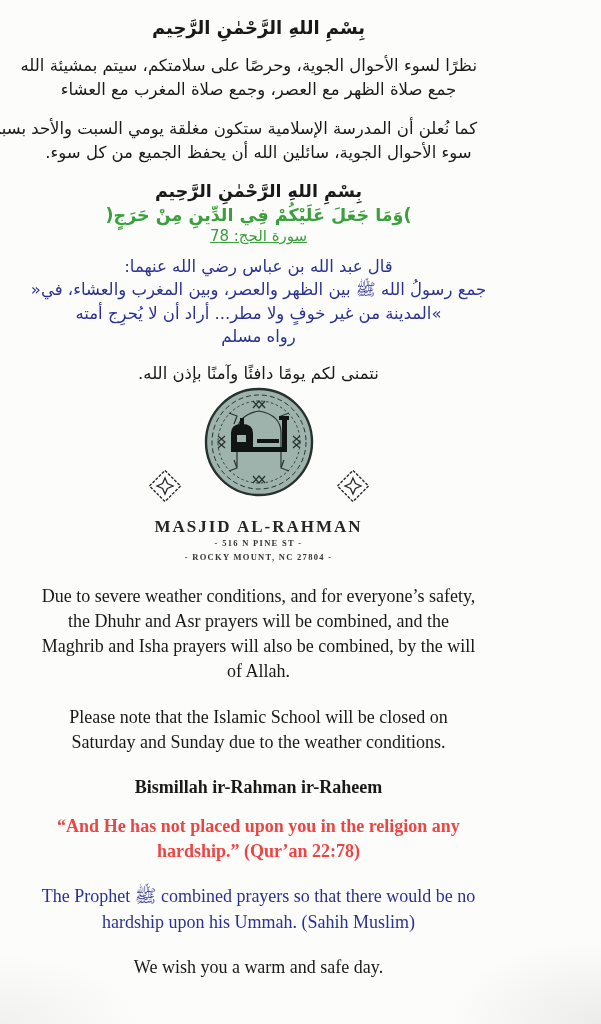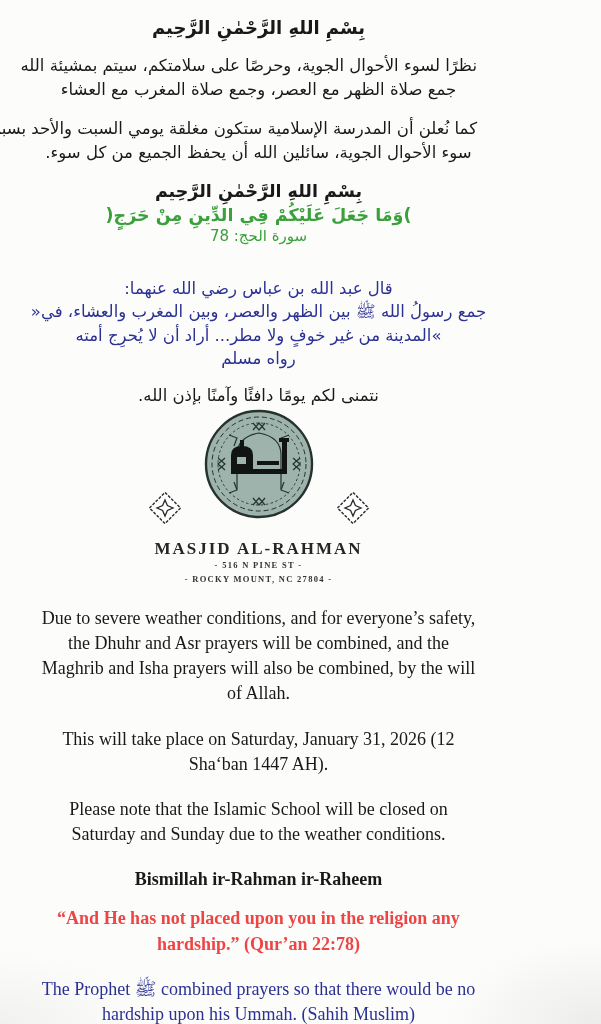--- a/index.html
+++ b/index.html
@@ -14,21 +14,21 @@
   }
   .page{width:517px;height:1024px;box-sizing:border-box;padding:16px 40px 0 40px;text-align:center;}
   
   .ar{direction:rtl;unicode-bidi:isolate;font-family:"DejaVu Sans", sans-serif;}
   .bismillah{font-size:18px;font-weight:bold;margin-bottom:14px;line-height:1.35;}
   .ar-para{font-size:16.5px;line-height:1.45;margin-bottom:15px;}
   .ar-para div{white-space:nowrap;}
   .bismillah2{font-size:17.5px;font-weight:bold;line-height:1.3;margin-top:2px;}
   .verse-line{display:flex;justify-content:center;align-items:baseline;direction:ltr;
     color:#3aa03c;font-weight:bold;font-size:17.5px;line-height:1.4;}
-  .verse-ref{color:#3aa03c;font-size:15px;line-height:1.3;margin-bottom:30px;}
+  .verse-ref{color:#3aa03c;font-size:15px;line-height:1.3;margin-bottom:8px;text-decoration:underline;}
   .hadith{color:#2b3193;font-size:16.5px;line-height:1.42;margin-bottom:16px;text-align:center;}
   .hadith .mixline{display:flex;justify-content:center;align-items:baseline;direction:ltr;white-space:nowrap;}
   .wish{font-size:16.5px;margin-bottom:1px;}
   
   .logo-block{margin:2px auto 20px auto;}
   .logo-title{font-family:"Liberation Serif", serif;font-weight:600;font-size:17px;
     letter-spacing:2px;color:#262626;margin-top:2px;}
   .logo-addr{font-family:"Liberation Serif", serif;font-weight:700;font-size:8.5px;
     letter-spacing:1.3px;color:#333;line-height:1.55;}
   
@@ -117,21 +117,20 @@
         <rect x="116" y="54" width="22" height="4" fill="#101513"></rect>
       </g>
     </svg>
     <div class="logo-title">MASJID AL-RAHMAN</div>
     <div class="logo-addr">- 516 N PINE ST -</div>
     <div class="logo-addr">- ROCKY MOUNT, NC 27804 -</div>
   </div>
 
   <div class="en">
     <div class="en-para">Due to severe weather conditions, and for everyone’s safety, the Dhuhr and Asr prayers will be combined, and the Maghrib and Isha prayers will also be combined, by the will of Allah.</div>
-    <div class="en-para">This will take place on Saturday, January 31, 2026 (12 Sha‘ban 1447 AH).</div>
     <div class="en-para">Please note that the Islamic School will be closed on Saturday and Sunday due to the weather conditions.</div>
     <div class="en-para en-bold">Bismillah ir-Rahman ir-Raheem</div>
     <div class="en-green">“And He has not placed upon you in the religion any hardship.” (Qur’an 22:78)</div>
     <div class="en-blue">The Prophet ﷺ combined prayers so that there would be no hardship upon his Ummah. (Sahih Muslim)</div>
     <div class="en-para en-closing">We wish you a warm and safe day.</div>
   </div>
 
 </div>
 
 </body></html>

